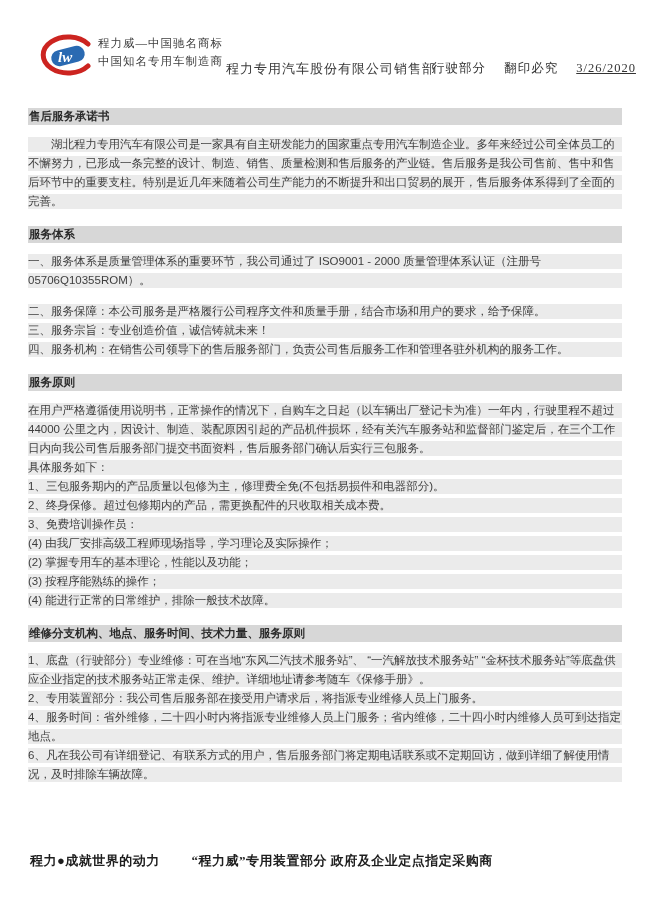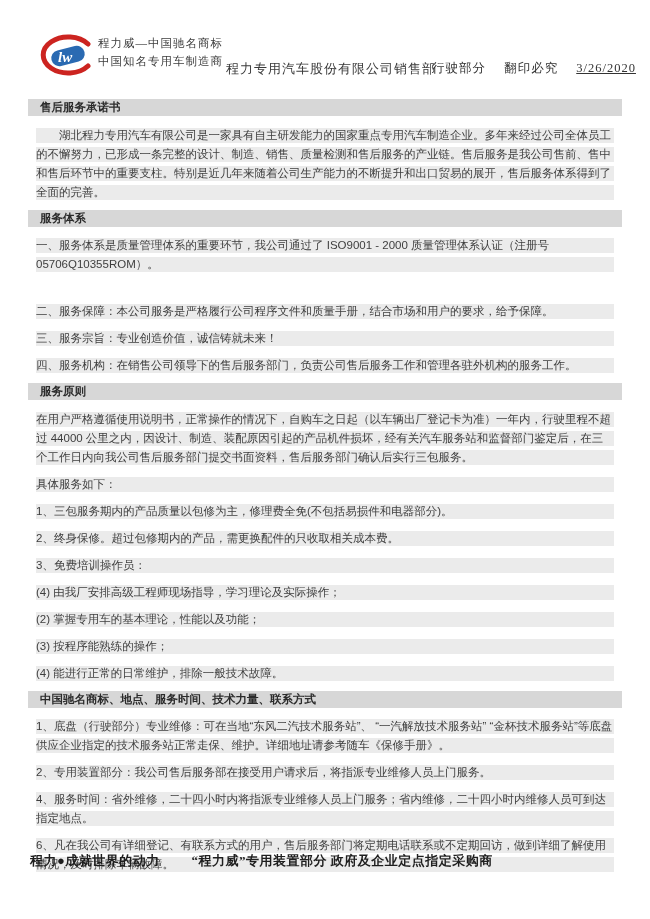--- a/index.html
+++ b/index.html
@@ -22,24 +22,24 @@
   .rights{position:absolute;left:432px;top:60px;
           font-family:"Liberation Serif","DejaVu Serif",serif;
           font-size:12.5px;color:#333;letter-spacing:1px;}
   .rights span{margin-right:14px;}
   .rights .date{margin-right:0;text-decoration:underline;}
   
   .doc{position:absolute;left:28px;top:93px;width:594px;}
   .band{
     background:#d7d7d7;
     color:#2b2b2b;font-weight:bold;font-size:11.5px;
-    height:17px;line-height:17px;padding-left:12px;margin-top:6px;
+    height:17px;line-height:17px;padding-left:1px;margin-top:15px;
   }
   .tline{
-    margin:8px;font-size:11.5px;color:#3e3e3e;line-height:19px;
+    margin:0;font-size:11.5px;color:#3e3e3e;line-height:19px;
     background-image:repeating-linear-gradient(to bottom,
       #ffffff 0px,#ffffff 2px,
       #ebebeb 2px,#ebebeb 17px,
       #ffffff 17px,#ffffff 19px);
   }
   .indent{text-indent:2em;}
   .blank-line{height:12px;background:#ffffff;}
   
   .ftr{position:absolute;left:30px;top:852px;width:600px;
        font-family:"Liberation Serif","DejaVu Serif",serif;
@@ -96,21 +96,21 @@
       <p class="tline">1、三包服务期内的产品质量以包修为主，修理费全免(不包括易损件和电器部分)。</p>
       <p class="tline">2、终身保修。超过包修期内的产品，需更换配件的只收取相关成本费。</p>
       <p class="tline">3、免费培训操作员：</p>
       <p class="tline">(4) 由我厂安排高级工程师现场指导，学习理论及实际操作；</p>
       <p class="tline">(2) 掌握专用车的基本理论，性能以及功能；</p>
       <p class="tline">(3) 按程序能熟练的操作；</p>
       <p class="tline">(4) 能进行正常的日常维护，排除一般技术故障。</p>
     </section>
 
     <section>
-      <h2 class="band">中国驰名商标、地点、服务时间、技术力量、联系方式</h2>
+      <h2 class="band">维修分支机构、地点、服务时间、技术力量、服务原则</h2>
       <p class="tline">1、底盘（行驶部分）专业维修：可在当地“东风二汽技术服务站”、 “一汽解放技术服务站” “金杯技术服务站”等底盘供应企业指定的技术服务站正常走保、维护。详细地址请参考随车《保修手册》。</p>
       <p class="tline">2、专用装置部分：我公司售后服务部在接受用户请求后，将指派专业维修人员上门服务。</p>
       <p class="tline">4、服务时间：省外维修，二十四小时内将指派专业维修人员上门服务；省内维修，二十四小时内维修人员可到达指定地点。</p>
       <p class="tline">6、凡在我公司有详细登记、有联系方式的用户，售后服务部门将定期电话联系或不定期回访，做到详细了解使用情况，及时排除车辆故障。</p>
     </section>
 
   </main>
 
   <footer class="ftr">
     <span>程力●成就世界的动力</span>

